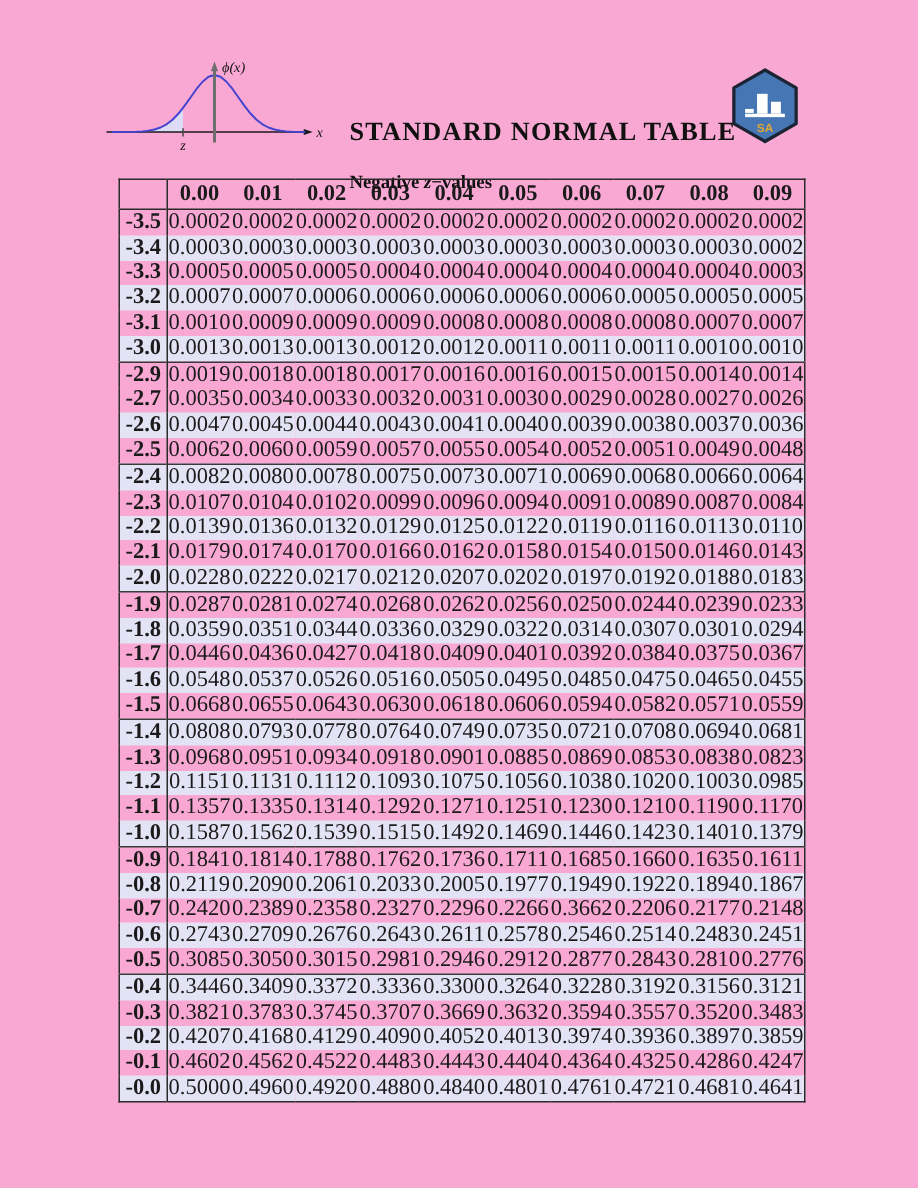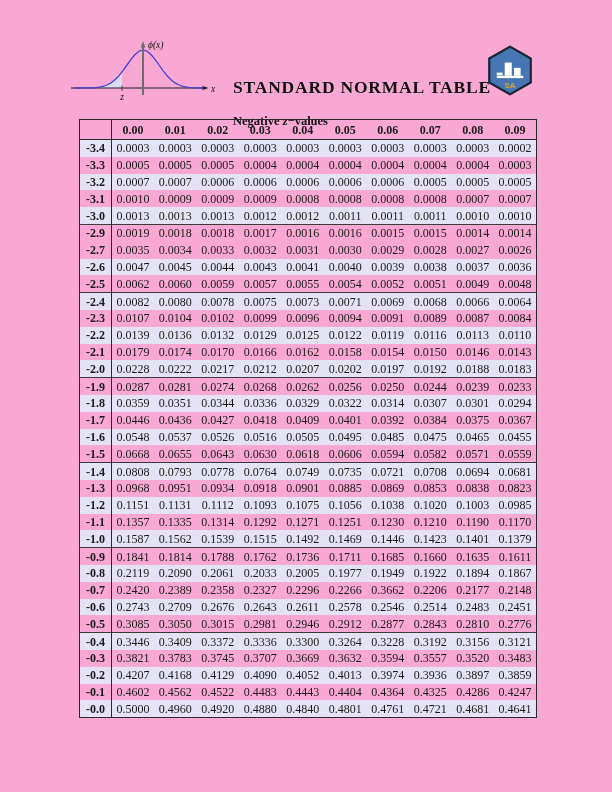--- a/index.html
+++ b/index.html
@@ -24,21 +24,21 @@
   .subtitle .ital{font-style:italic;}
   
   .logo{position:absolute;left:486px;top:44px;width:48px;height:53px;}
   .hex{fill:var(--logo-fill,#4677b4);stroke:var(--logo-border,#1c2434);stroke-width:2.5;stroke-linejoin:round;}
   .bar{fill:#ffffff;}
   .logo-text{font-family:"Liberation Sans","DejaVu Sans",sans-serif;font-weight:700;font-size:9px;fill:var(--logo-text,#d9a63a);text-anchor:middle;}
   
   table.ztable{
     position:absolute;left:79px;top:119px;width:458px;
     border-collapse:collapse;table-layout:fixed;
-    font-size:12px;color:#1a1a1a;
+    font-size:15px;color:#1a1a1a;
     border:1px solid #2a2a2a;
   }
   .ztable th,.ztable td{
     text-align:center;vertical-align:middle;padding:0;line-height:1;
     font-weight:400;height:16.8px;
   }
   .ztable thead th{font-weight:700;height:19px;}
   .ztable thead tr{border-bottom:1px solid #2a2a2a;}
   .ztable .zcol{width:31px;border-right:1px solid #2a2a2a;font-weight:700;}
   .ztable tr.shade{background:var(--row-shade,#e3e3f5);}
@@ -88,20 +88,33 @@
           <th>0.03</th>
           <th>0.04</th>
           <th>0.05</th>
           <th>0.06</th>
           <th>0.07</th>
           <th>0.08</th>
           <th>0.09</th>
         </tr>
     </thead>
     <tbody>
+        <tr>
+          <th class="zcol">-3.5</th>
+          <td>0.0002</td>
+          <td>0.0002</td>
+          <td>0.0002</td>
+          <td>0.0002</td>
+          <td>0.0002</td>
+          <td>0.0002</td>
+          <td>0.0002</td>
+          <td>0.0002</td>
+          <td>0.0002</td>
+          <td>0.0002</td>
+        </tr>
         <tr class="shade">
           <th class="zcol">-3.4</th>
           <td>0.0003</td>
           <td>0.0003</td>
           <td>0.0003</td>
           <td>0.0003</td>
           <td>0.0003</td>
           <td>0.0003</td>
           <td>0.0003</td>
           <td>0.0003</td>

